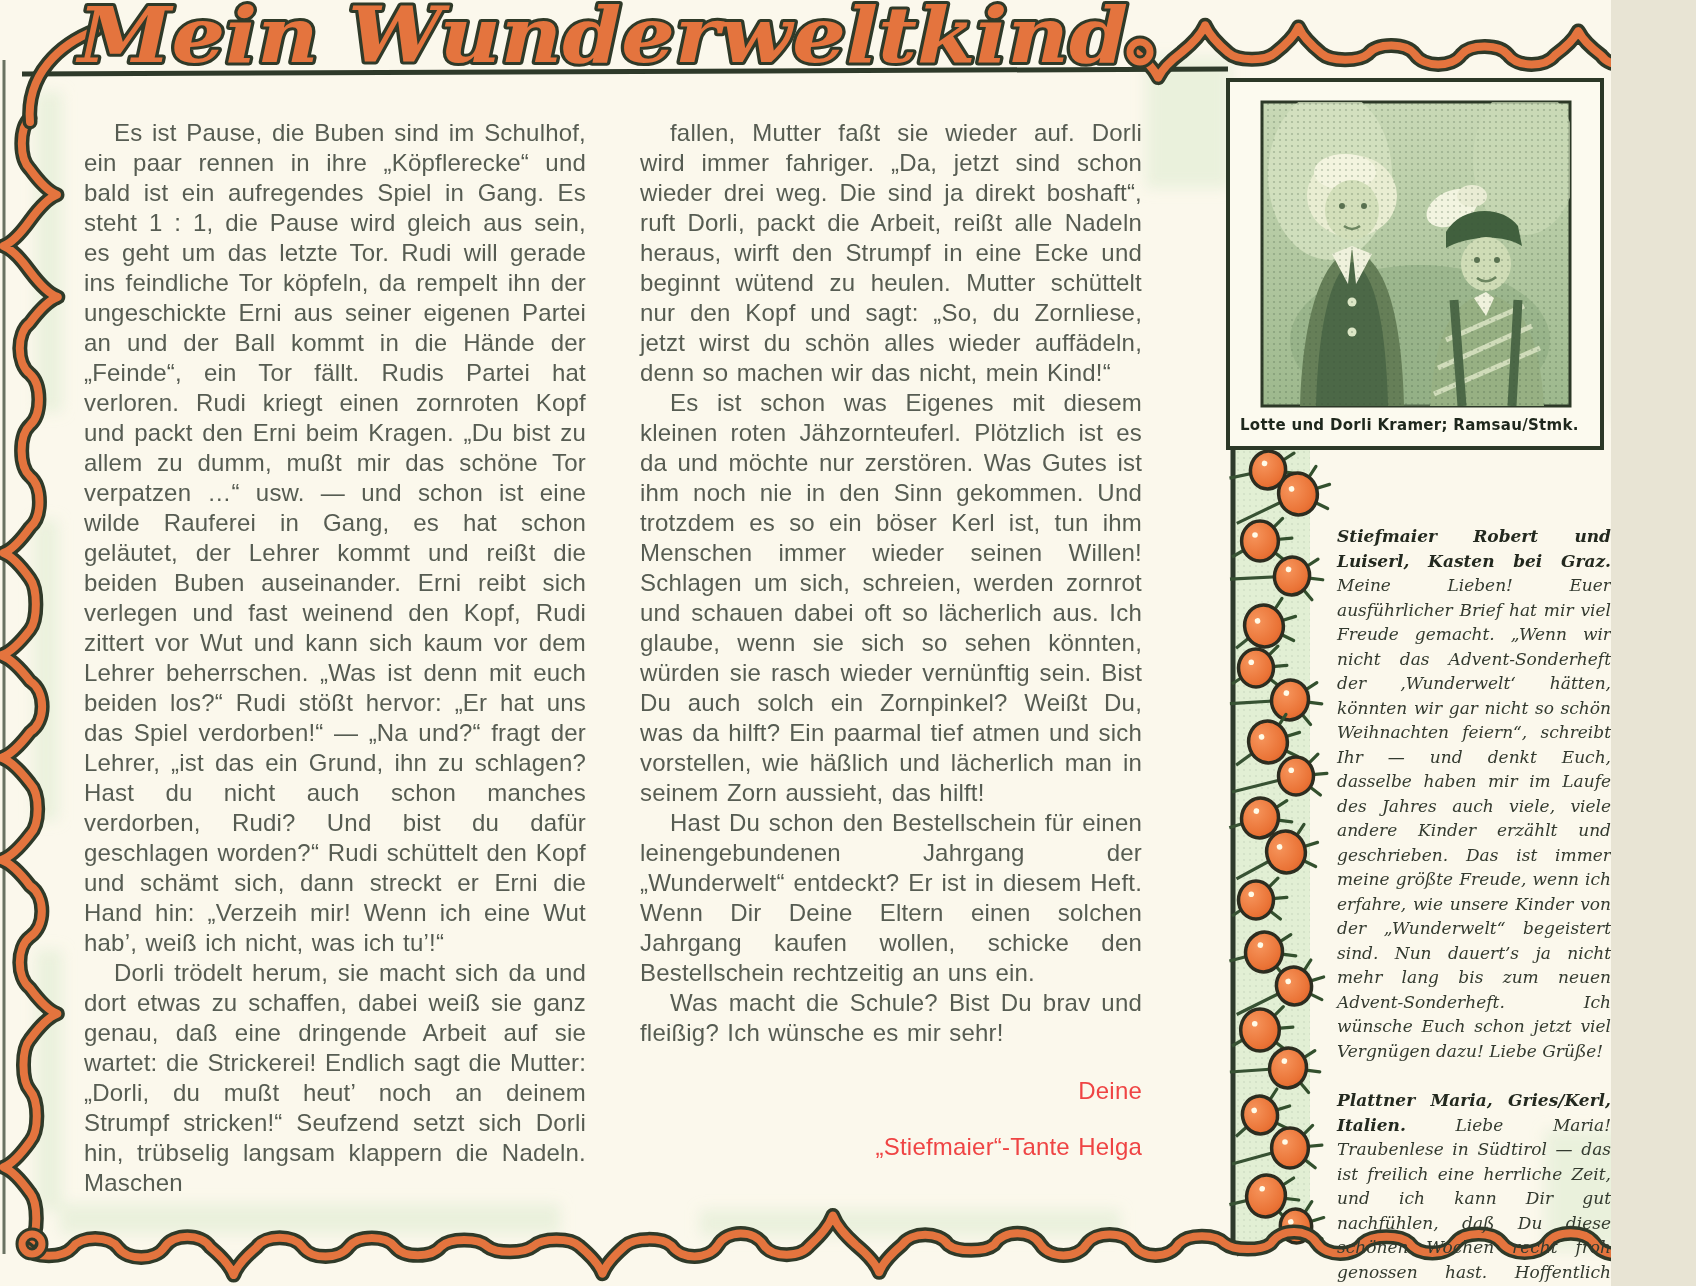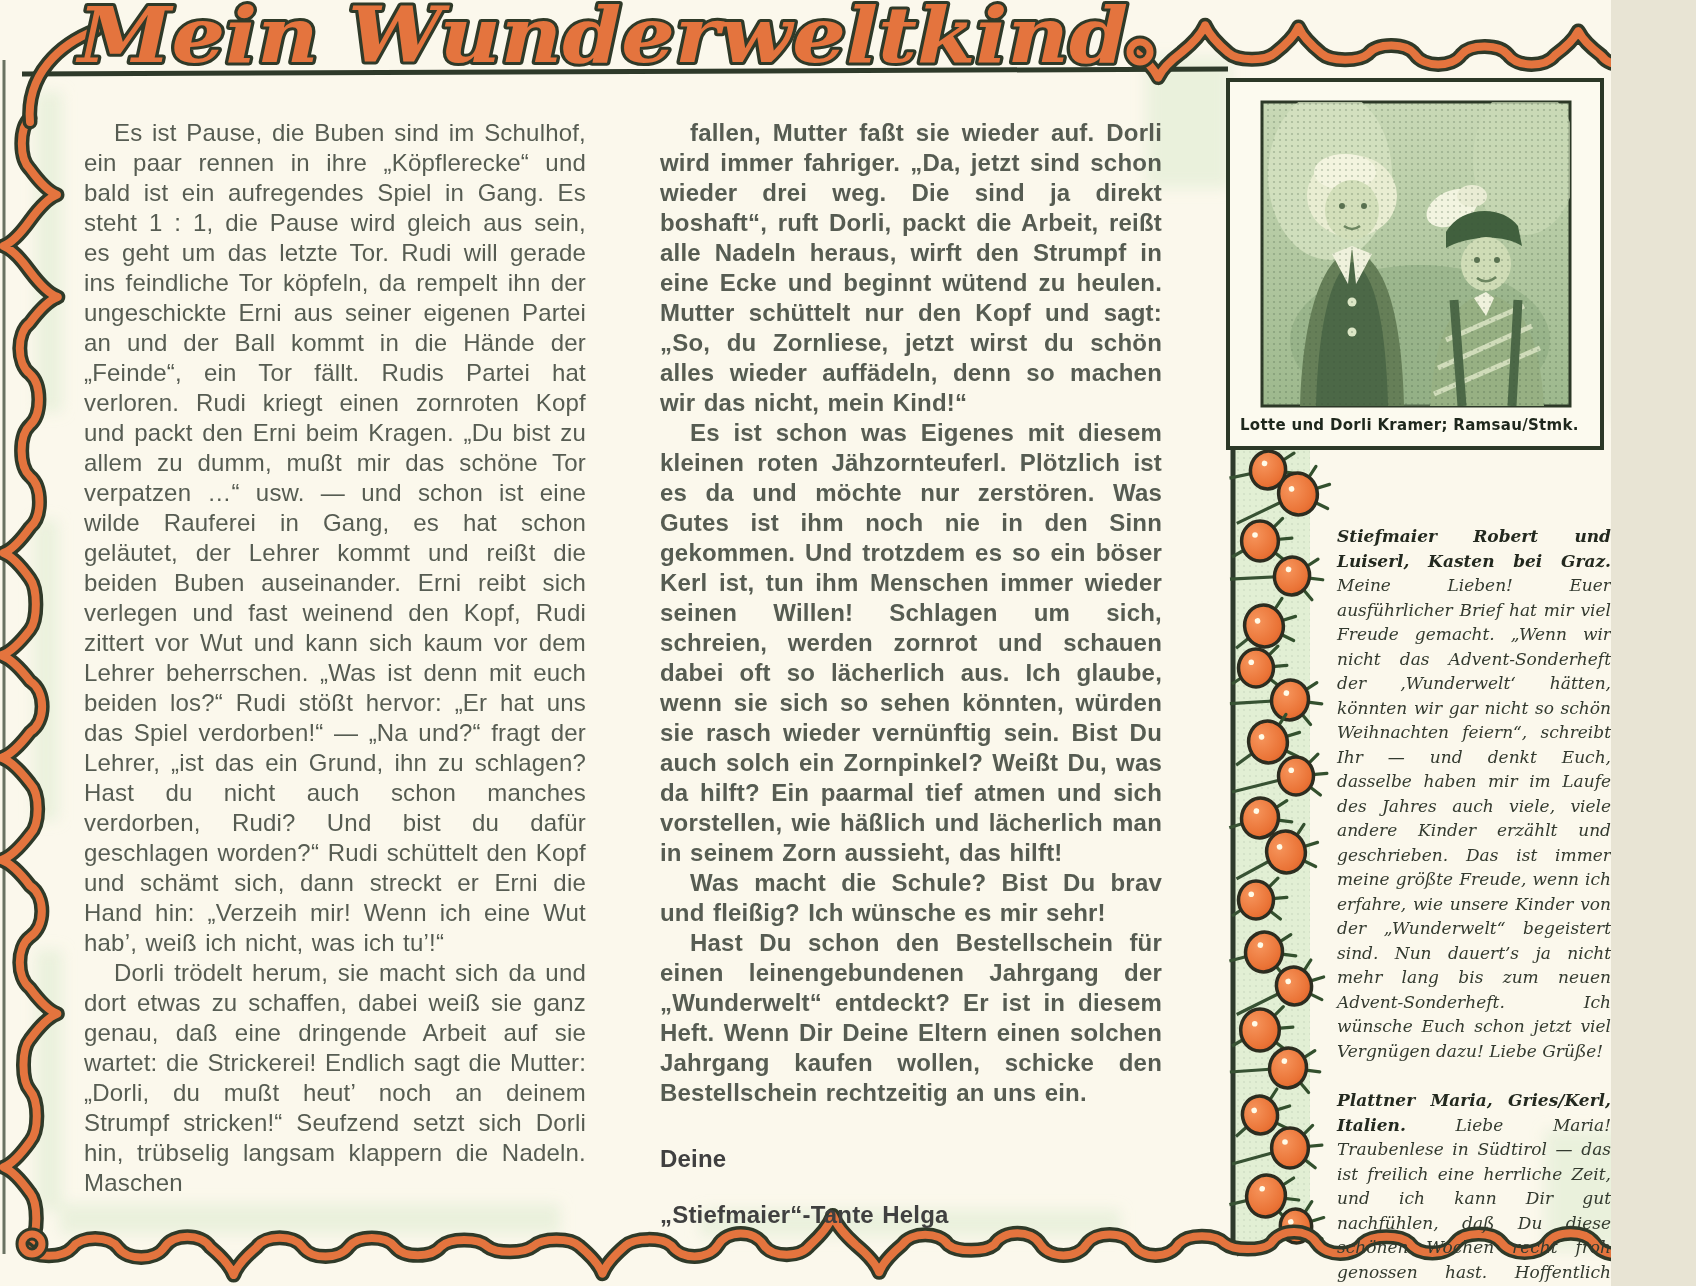--- a/index.html
+++ b/index.html
@@ -10,22 +10,22 @@
   .bi{fill:none;stroke:#e4743e;stroke-width:8;stroke-linecap:round;stroke-linejoin:round;}
   .lo{fill:none;stroke:#2f3a29;stroke-width:13;}
   .li{fill:none;stroke:#e4743e;stroke-width:7;}
   .script{font-family:"DejaVu Serif",serif;font-style:italic;font-weight:bold;
           fill:#e4743e;stroke:#2f3a29;paint-order:stroke;stroke-linejoin:round;}
   .patch{fill:#dcebcf;opacity:.55;}
   .col{position:absolute;top:118px;width:502px;color:#565c52;font-size:24px;line-height:30px;
        text-align:justify;letter-spacing:.2px;word-spacing:1.5px;}
   .col p{margin:0;text-indent:30px;}
   #col1{left:84px;}
-  #col2{left:660px;font-weight:bold;}
-  .signature{margin-top:36px;text-align:left;color:#404040;}
+  #col2{left:640px;}
+  .signature{margin-top:28px;text-align:right;color:#ef4444;}
   .signature .s1{margin-bottom:26px;}
   .sidebar{position:absolute;left:1337px;top:524px;width:274px;
            font-family:"DejaVu Serif",serif;font-size:17px;line-height:24.5px;
            color:#333a2f;text-align:justify;}
   .letter{margin:0 0 25px 0;font-style:italic;}
   .letter b{font-weight:bold;color:#23291f;}
   .caption{position:absolute;left:1240px;top:416px;width:350px;text-align:left;
            font-family:"DejaVu Sans",sans-serif;font-weight:bold;font-size:15px;
            color:#1e271c;letter-spacing:.3px;}
 </style>
@@ -319,22 +319,22 @@
 
   <div class="col" id="col1">
       <p>Es ist Pause, die Buben sind im Schulhof, ein paar rennen in ihre „Köpflerecke“ und bald ist ein aufregendes Spiel in Gang. Es steht 1 : 1, die Pause wird gleich aus sein, es geht um das letzte Tor. Rudi will gerade ins feindliche Tor köpfeln, da rempelt ihn der ungeschickte Erni aus seiner eigenen Partei an und der Ball kommt in die Hände der „Feinde“, ein Tor fällt. Rudis Partei hat verloren. Rudi kriegt einen zornroten Kopf und packt den Erni beim Kragen. „Du bist zu allem zu dumm, mußt mir das schöne Tor verpatzen …“ usw. — und schon ist eine wilde Rauferei in Gang, es hat schon geläutet, der Lehrer kommt und reißt die beiden Buben auseinander. Erni reibt sich verlegen und fast weinend den Kopf, Rudi zittert vor Wut und kann sich kaum vor dem Lehrer beherrschen. „Was ist denn mit euch beiden los?“ Rudi stößt hervor: „Er hat uns das Spiel verdorben!“ — „Na und?“ fragt der Lehrer, „ist das ein Grund, ihn zu schlagen? Hast du nicht auch schon manches verdorben, Rudi? Und bist du dafür geschlagen worden?“ Rudi schüttelt den Kopf und schämt sich, dann streckt er Erni die Hand hin: „Verzeih mir! Wenn ich eine Wut hab’, weiß ich nicht, was ich tu’!“</p>
       <p>Dorli trödelt herum, sie macht sich da und dort etwas zu schaffen, dabei weiß sie ganz genau, daß eine dringende Arbeit auf sie wartet: die Strickerei! Endlich sagt die Mutter: „Dorli, du mußt heut’ noch an deinem Strumpf stricken!“ Seufzend setzt sich Dorli hin, trübselig langsam klappern die Nadeln. Maschen</p>
     </div>
 
   <div class="col" id="col2">
     <div>
         <p>fallen, Mutter faßt sie wieder auf. Dorli wird immer fahriger. „Da, jetzt sind schon wieder drei weg. Die sind ja direkt boshaft“, ruft Dorli, packt die Arbeit, reißt alle Nadeln heraus, wirft den Strumpf in eine Ecke und beginnt wütend zu heulen. Mutter schüttelt nur den Kopf und sagt: „So, du Zornliese, jetzt wirst du schön alles wieder auffädeln, denn so machen wir das nicht, mein Kind!“</p>
         <p>Es ist schon was Eigenes mit diesem kleinen roten Jähzornteuferl. Plötzlich ist es da und möchte nur zerstören. Was Gutes ist ihm noch nie in den Sinn gekommen. Und trotzdem es so ein böser Kerl ist, tun ihm Menschen immer wieder seinen Willen! Schlagen um sich, schreien, werden zornrot und schauen dabei oft so lächerlich aus. Ich glaube, wenn sie sich so sehen könnten, würden sie rasch wieder vernünftig sein. Bist Du auch solch ein Zornpinkel? Weißt Du, was da hilft? Ein paarmal tief atmen und sich vorstellen, wie häßlich und lächerlich man in seinem Zorn aussieht, das hilft!</p>
+        <p>Hast Du schon den Bestellschein für einen leinengebundenen Jahrgang der „Wunderwelt“ entdeckt? Er ist in diesem Heft. Wenn Dir Deine Eltern einen solchen Jahrgang kaufen wollen, schicke den Bestellschein rechtzeitig an uns ein.</p>
         <p>Was macht die Schule? Bist Du brav und fleißig? Ich wünsche es mir sehr!</p>
-        <p>Hast Du schon den Bestellschein für einen leinengebundenen Jahrgang der „Wunderwelt“ entdeckt? Er ist in diesem Heft. Wenn Dir Deine Eltern einen solchen Jahrgang kaufen wollen, schicke den Bestellschein rechtzeitig an uns ein.</p>
       </div>
     <div class="signature">
       <div class="s1">Deine</div>
       <div>„Stiefmaier“-Tante Helga</div>
     </div>
   </div>
 
   <div class="caption">Lotte und Dorli Kramer; Ramsau/Stmk.</div>
 
   <div class="sidebar">

